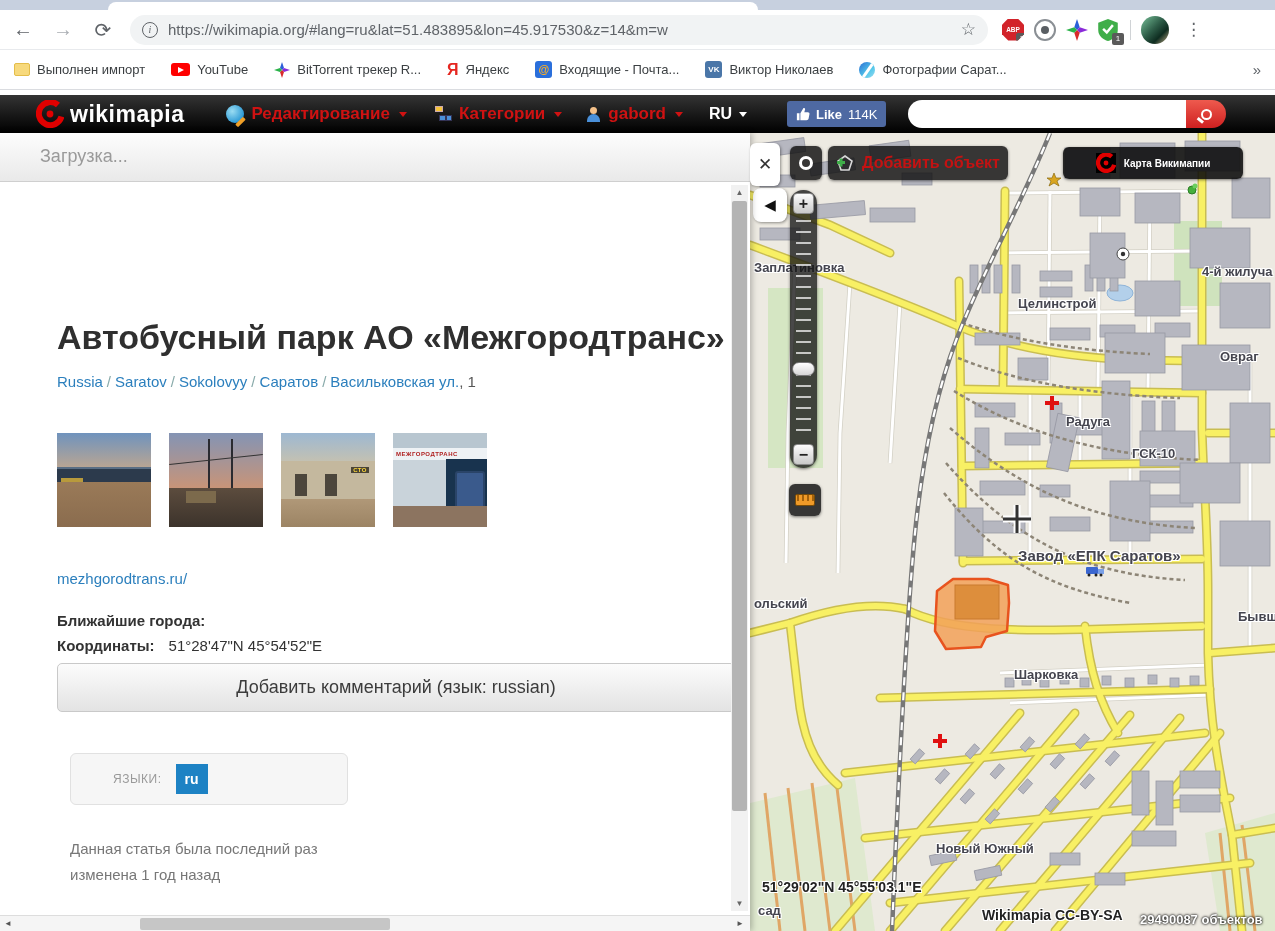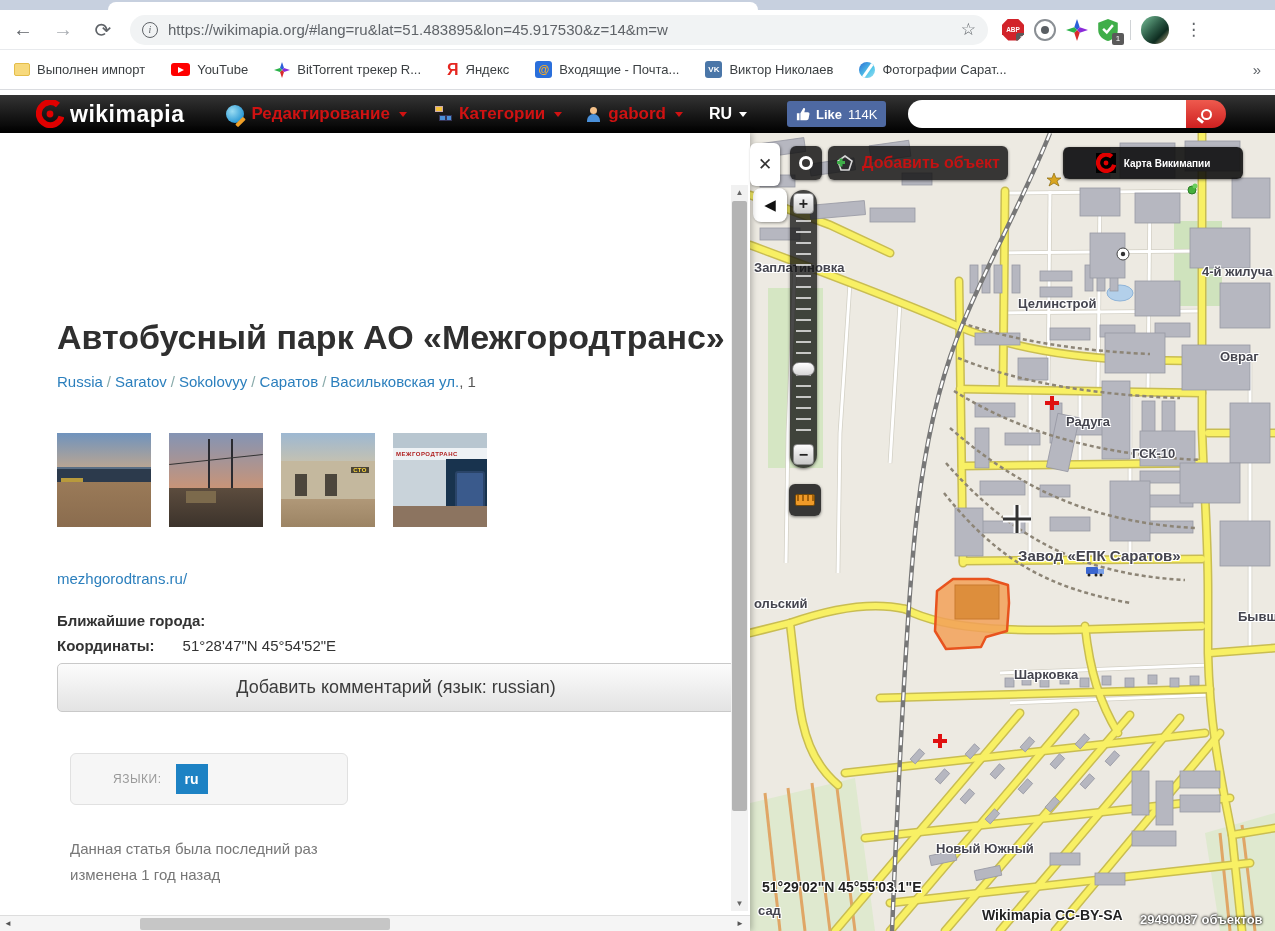--- a/index.html
+++ b/index.html
@@ -131,21 +131,21 @@
   .p4 .sky { background:#b8c6d0; height:18%; }
   .p4 .bld { position:absolute; left:0; top:16%; width:100%; height:62%; background:#c9d3da; }
   .p4 .band { position:absolute; left:0; top:16%; width:100%; height:13%; background:#eef2f5; }
   .p4 .sign { left:3px; top:19%; color:#b02020; }
   .p4 .gate { position:absolute; right:0; top:28%; width:44%; height:50%; background:#18334e; }
   .p4 .bus { position:absolute; right:2px; top:40%; width:30px; height:38px; background:#3a5a8c; border:2px solid #2a4468; border-radius:3px 3px 0 0; }
   .p4 .ground { background:#8c7460; height:22%; }
   .weblink { position:absolute; left:57px; top:437px; font-size:15px; color:#2b7fbd; text-decoration:none; }
   .nearest { position:absolute; left:57px; top:479px; font-size:15px; font-weight:bold; color:#333; }
   .coordrow { position:absolute; left:57px; top:504px; font-size:15px; color:#333; }
-  .coordrow b { margin-right:28px; }
+  .coordrow b { margin-right:14px; }
   .comment-btn { position:absolute; left:57px; top:530px; width:678px; height:49px; background:linear-gradient(180deg,#fcfcfc,#e3e3e3); border:1px solid #c9c9c9; border-radius:5px; font-size:18px; color:#3c3c3c; display:flex; align-items:center; justify-content:center; }
   .langbox { position:absolute; left:70px; top:620px; width:278px; height:52px; background:#f6f6f6; border:1px solid #e1e1e1; border-radius:6px; display:flex; align-items:center; padding:0 18px; gap:14px; }
   .langbox .lbl { font-size:12px; color:#9a9a9a; letter-spacing:.5px;margin-left:24px; }
   .lang-chip { width:32px; height:30px; background:#1d82c4; color:#fff; font-size:14px; font-weight:bold; display:flex; align-items:center; justify-content:center; }
   .updated { position:absolute; left:70px; font-size:15px; color:#777; }
   .u1 { top:707px; } .u2 { top:733px; }
 
   
   .vscroll { position:absolute; left:731px; top:52px; width:17px; height:726px; background:#f1f1f1; }
   .vscroll .arr { position:absolute; left:0; width:17px; height:15px; font-size:8px; color:#666; text-align:center; line-height:15px; }
@@ -575,20 +575,23 @@
         </div>
 
       <div class="map-status" style="left:12px;top:746px">51°29'02"N 45°55'03.1"E</div>
       <div class="map-status" style="left:232px;top:774px">Wikimapia CC-BY-SA</div>
       <div class="objcount" style="left:378px;top:779px">29490087 объектов</div>
     </div>
 
     <div class="collapsebtn">◀</div>
 
     <div class="panel">
+      <div class="loadbar">
+        <span>Загрузка...</span>
+      </div>
 
       <div class="ptitle">Автобусный парк АО «Межгородтранс»</div>
 
       <div class="crumbs">
         <a href="#">Russia</a><span class="crumb-sep">/</span><a href="#">Saratov</a><span class="crumb-sep">/</span><a href="#">Sokolovyy</a><span class="crumb-sep">/</span><a href="#">Саратов</a><span class="crumb-sep">/</span><a href="#">Васильковская ул.</a><span>, 1</span>
       </div>
 
 
       <div class="photos">
         <div class="photo p1">

